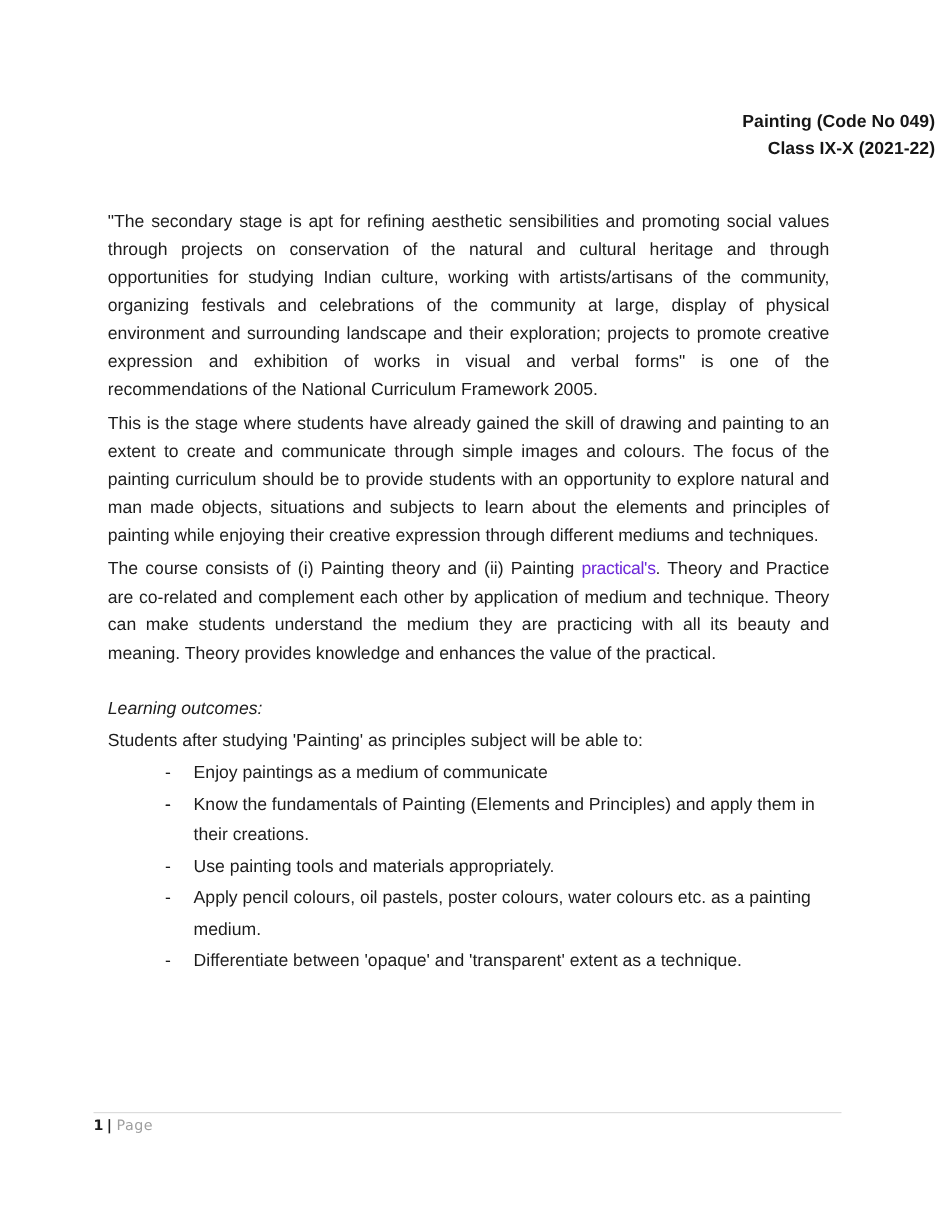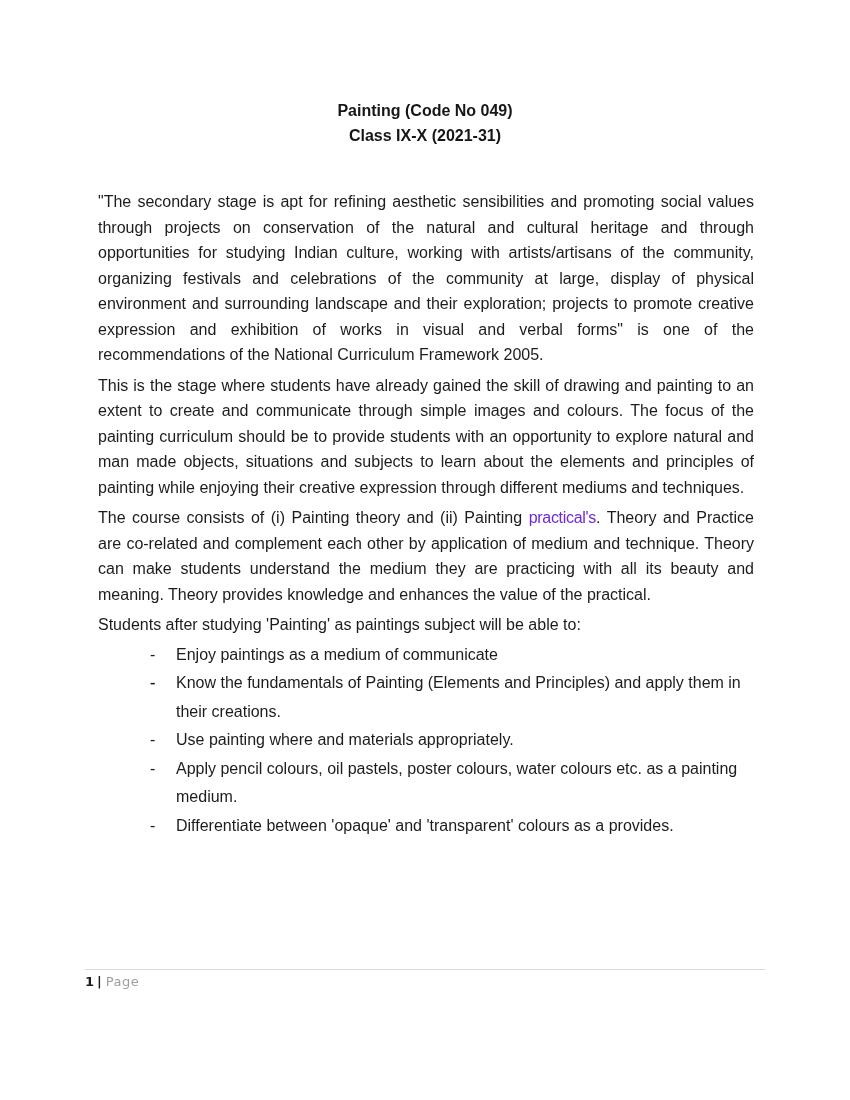--- a/index.html
+++ b/index.html
@@ -15,21 +15,21 @@
     margin: 0 auto;
     overflow: hidden;
     font-family: "Liberation Sans", sans-serif;
     color: #1c1c1c;
   }
   .doc-title {
     position: absolute;
     top: 98px;
     left: 0;
     width: 100%;
-    text-align: center;
+    text-align: right;
     font-size: 16px;
     font-weight: bold;
     line-height: 25px;
     color: #161616;
   }
   .doc-body {
     position: absolute;
     top: 189px;
     left: 98px;
     width: 656px;
@@ -62,21 +62,21 @@
     line-height: 28.5px;
     text-align: left;
   }
   .outcomes-list li .dash {
     position: absolute;
     left: 52px;
     top: 0;
   }
   .doc-footer {
     position: absolute;
-    top: 969px;
+    top: 1011px;
     left: 85px;
     right: 85px;
     border-top: 1px solid #d9d9d9;
     padding-top: 4px;
     font-family: "DejaVu Sans", sans-serif;
     font-size: 13px;
     line-height: 16px;
   }
   .pg-num {
     font-weight: bold;
@@ -92,41 +92,42 @@
     letter-spacing: 0.5px;
   }
 </style>
 </head>
 <body>
 
 <div class="page">
 
   <header class="doc-title">
     <div>Painting (Code No 049)</div>
-    <div>Class IX-X (2021-31)</div>
+    <div>Class IX-X (2021-22)</div>
   </header>
 
   <main class="doc-body">
 
     <p class="para">"The secondary stage is apt for refining aesthetic sensibilities and promoting social values through projects on conservation of the natural and cultural heritage and through opportunities for studying Indian culture, working with artists/artisans of the community, organizing festivals and celebrations of the community at large, display of physical environment and surrounding landscape and their exploration; projects to promote creative expression and exhibition of works in visual and verbal forms" is one of the recommendations of the National Curriculum Framework 2005.</p>
 
     <p class="para">This is the stage where students have already gained the skill of drawing and painting to an extent to create and communicate through simple images and colours. The focus of the painting curriculum should be to provide students with an opportunity to explore natural and man made objects, situations and subjects to learn about the elements and principles of painting while enjoying their creative expression through different mediums and techniques.</p>
 
     <p class="para"><span>The course consists of (i) Painting theory and (ii) Painting </span><span class="alt-word">practical's</span><span>. Theory and Practice are co-related and complement each other by application of medium and technique. Theory can make students understand the medium they are practicing with all its beauty and meaning. Theory provides knowledge and enhances the value of the practical.</span></p>
 
+    <p class="outcomes-heading">Learning outcomes:</p>
 
-    <p class="outcomes-intro">Students after studying 'Painting' as paintings subject will be able to:</p>
+    <p class="outcomes-intro">Students after studying 'Painting' as principles subject will be able to:</p>
 
     <ul class="outcomes-list">
       <li><span class="dash">-</span><span>Enjoy paintings as a medium of communicate</span></li>
       <li><span class="dash">-</span></li>
       <li><span class="dash">-</span><span>Know the fundamentals of Painting (Elements and Principles) and apply them in their creations.</span></li>
-      <li><span class="dash">-</span><span>Use painting where and materials appropriately.</span></li>
+      <li><span class="dash">-</span><span>Use painting tools and materials appropriately.</span></li>
       <li><span class="dash">-</span><span>Apply pencil colours, oil pastels, poster colours, water colours etc. as a painting medium.</span></li>
-      <li><span class="dash">-</span><span>Differentiate between 'opaque' and 'transparent' colours as a provides.</span></li>
+      <li><span class="dash">-</span><span>Differentiate between 'opaque' and 'transparent' extent as a technique.</span></li>
     </ul>
 
   </main>
 
   <footer class="doc-footer">
     <span class="pg-num">1</span><span class="pg-sep">|</span><span class="pg-label">Page</span>
   </footer>
 
 </div>
 

